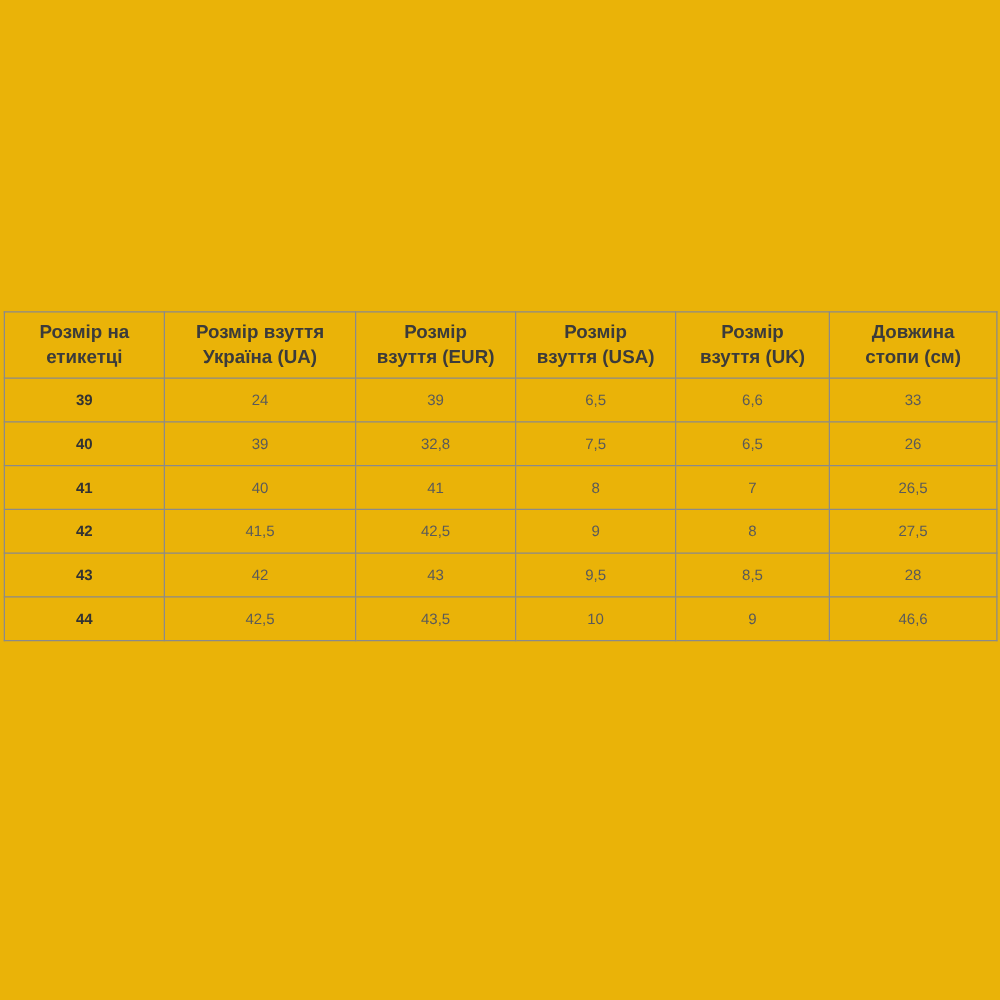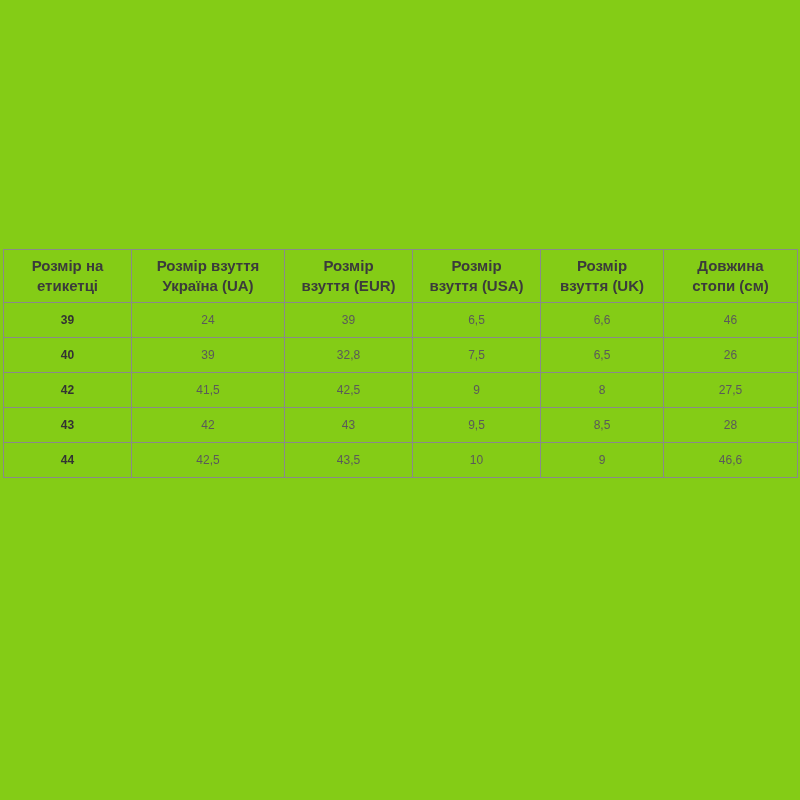--- a/index.html
+++ b/index.html
@@ -7,21 +7,21 @@
     padding: 0;
     width: 800px;
     height: 800px;
     background: #ffffff;
     font-family: "Liberation Sans", sans-serif;
   }
   .page {
     position: relative;
     width: 800px;
     height: 800px;
-    background: #84cc16;
+    background: #eab308;
     overflow: hidden;
   }
   .table-wrap {
     position: absolute;
     left: 3px;
     top: 249px;
     width: 794px;
   }
   table.size-table {
     border-collapse: collapse;
@@ -85,29 +85,37 @@
 стопи (см)</th>
         </tr>
       </thead>
       <tbody>
         <tr>
           <td class="rowhead">39</td>
           <td>24</td>
           <td>39</td>
           <td>6,5</td>
           <td>6,6</td>
-          <td>46</td>
+          <td>33</td>
         </tr>
         <tr>
           <td class="rowhead">40</td>
           <td>39</td>
           <td>32,8</td>
           <td>7,5</td>
           <td>6,5</td>
           <td>26</td>
+        </tr>
+        <tr>
+          <td class="rowhead">41</td>
+          <td>40</td>
+          <td>41</td>
+          <td>8</td>
+          <td>7</td>
+          <td>26,5</td>
         </tr>
         <tr>
           <td class="rowhead">42</td>
           <td>41,5</td>
           <td>42,5</td>
           <td>9</td>
           <td>8</td>
           <td>27,5</td>
         </tr>
         <tr>

